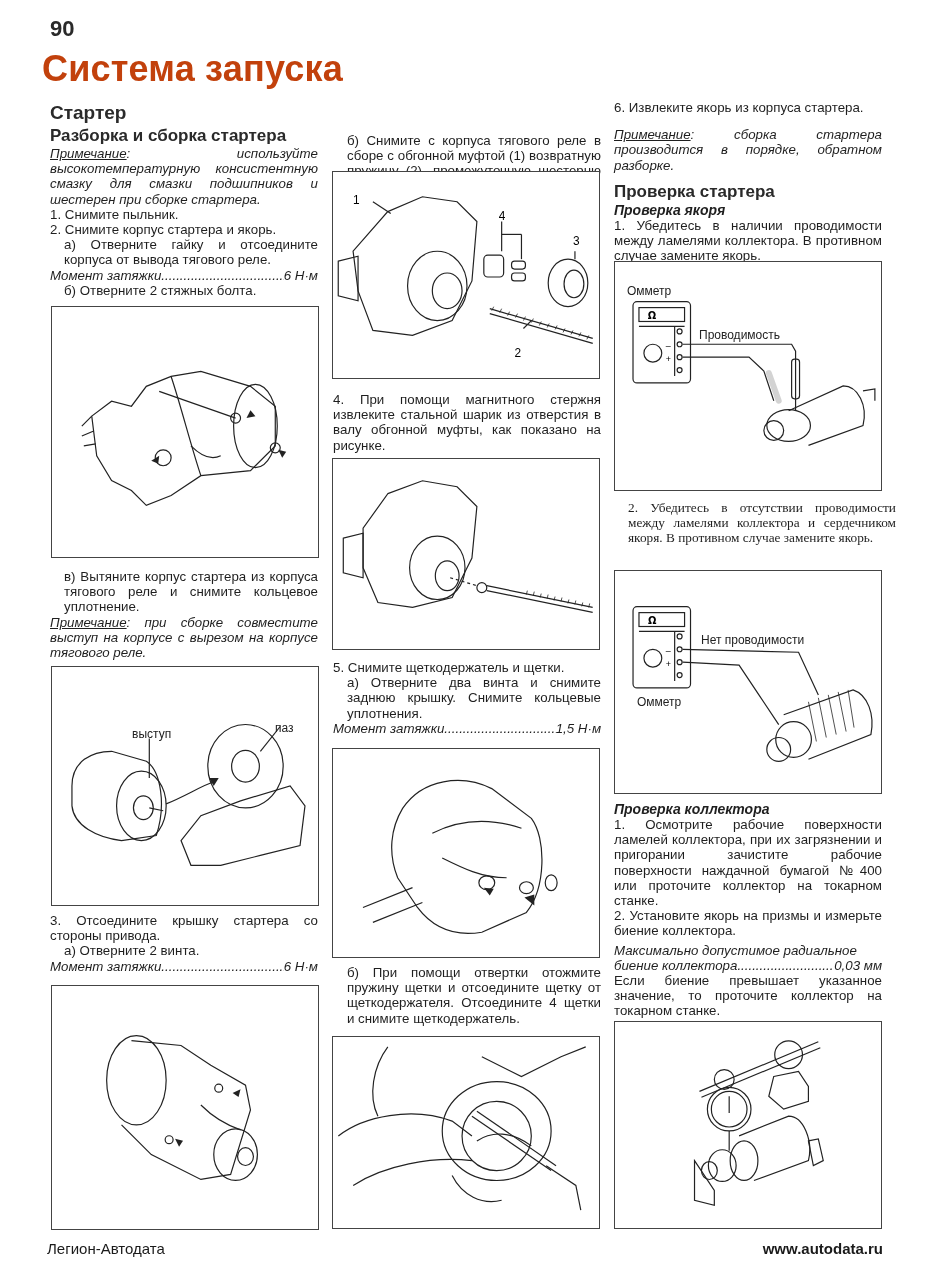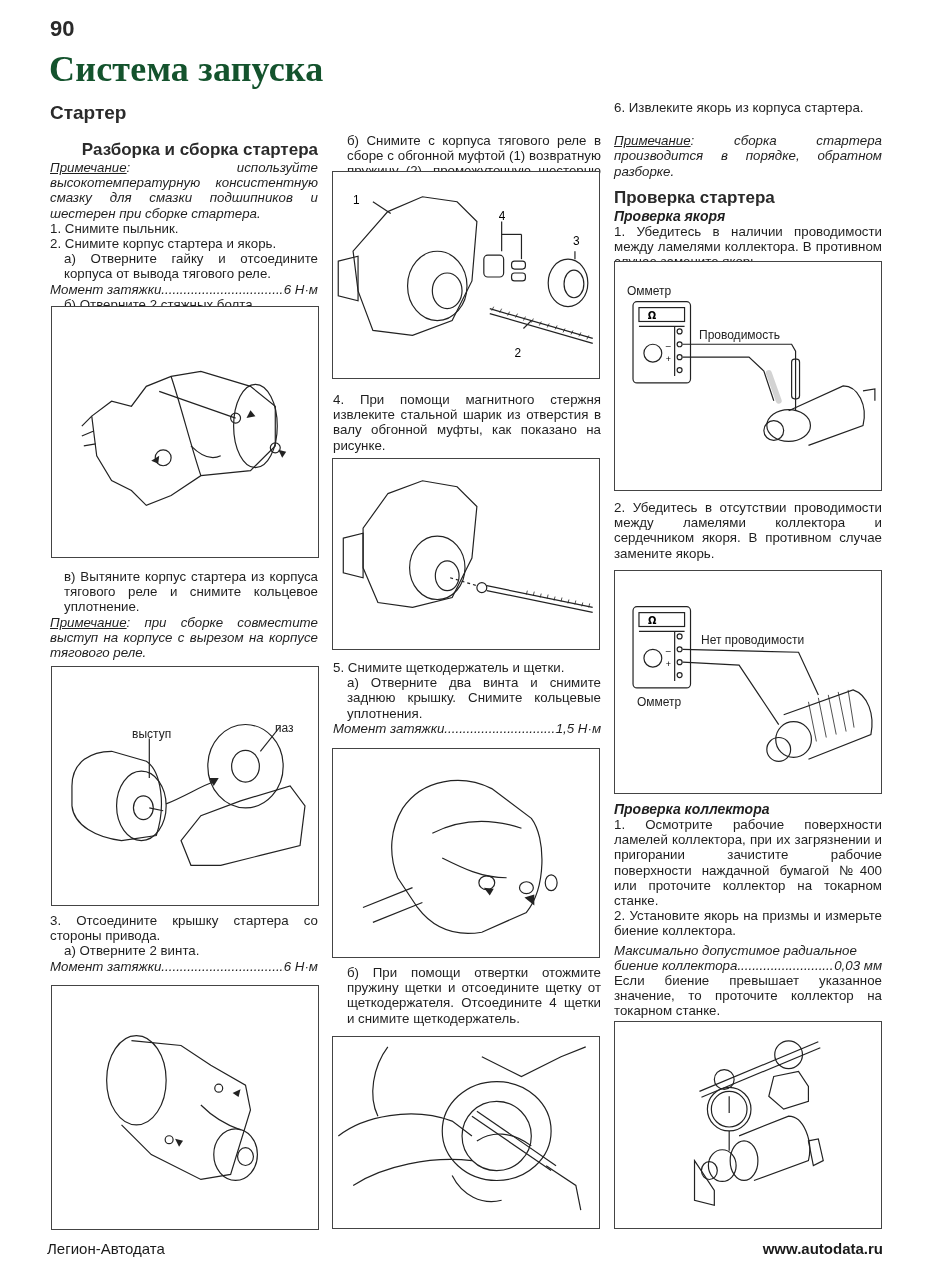--- a/index.html
+++ b/index.html
@@ -1,20 +1,20 @@
 <!DOCTYPE html>
 <html><head>
 <meta charset="utf-8">
 <style>
   html, body { margin:0; padding:0; background:#ffffff; }
   body { width:926px; height:1280px; position:relative; overflow:hidden;
          font-family:"Liberation Sans", "DejaVu Sans", sans-serif; color:#1f1f1f; }
   .abs { position:absolute; }
   .page-num { left:50px; top:6px; font-size:22px; font-weight:bold; color:#2a2a2a;margin-top:10px; }
-  .page-title { left:49px; top:48px; font-size:36px; font-weight:bold; color:#14532d; letter-spacing:0.2px;font-family:Liberation Serif, serif; }
+  .page-title { left:42px; top:48px; font-size:36px; font-weight:bold; color:#c2410c; letter-spacing:0.2px; }
   .col { position:absolute; font-size:13.3px; line-height:15.2px; }
   .col p { margin:0; text-align:justify; }
   .h2 { font-size:19px; font-weight:bold; line-height:22px; margin:0; color:#2a2a2a; }
   .h3 { font-size:17px; font-weight:bold; line-height:20px; margin:0; color:#2a2a2a; }
   .h4 { font-size:14px; font-weight:bold; font-style:italic; line-height:16px; margin:0; }
   .note { font-style:italic; }
   .note-label { text-decoration:underline; font-style:italic; }
   .indent { padding-left:14px; }
   .spec { font-style:italic; display:flex; white-space:nowrap; }
   .spec .dots { flex:1; overflow:hidden; }
@@ -26,21 +26,21 @@
   .footer-right { right:43px; top:1240px; font-size:15px; font-weight:bold; color:#1a1a1a; }
 </style>
 </head>
 <body>
 
 <div class="abs page-num">90</div>
 <div class="abs page-title">Система запуска</div>
 
 <div class="col" style="left:50px; top:102px; width:268px;">
   <div class="h2">Стартер</div>
-  <div class="h3" style="margin-top:16px;text-align:right;">Разборка и сборка стартера</div>
+  <div class="h3" style="margin-top:2px;">Разборка и сборка стартера</div>
   <p class="note"><span class="note-label">Примечание</span><span>: используйте высокотемпературную консистентную смазку для смазки подшипников и шестерен при сборке стартера.</span></p>
   <p>1. Снимите пыльник.</p>
   <p>2. Снимите корпус стартера и якорь.</p>
   <p class="indent">а) Отверните гайку и отсоедините корпуса от вывода тягового реле.</p>
   <div class="spec">
       <span>Момент затяжки</span>
       <span class="dots"></span>
       <span>6 Н·м</span>
     </div>
   <p class="indent">б) Отверните 2 стяжных болта.</p>
@@ -223,21 +223,21 @@
       <path d="M215 130 L245 150 L250 175"></path>
       <path d="M150 20 L190 40 L230 20 L255 10"></path>
       <path d="M55 10 C40 30 35 60 45 80"></path>
       <path d="M120 140 C130 160 150 170 170 165"></path>
     </g>
   </svg>
 </div>
 
 <div class="col" style="left:614px; top:100px; width:268px;">
   <p>6. Извлеките якорь из корпуса стартера.</p>
-  <p class="note" style="margin-top:18px;"><span class="note-label">Примечание</span><span>: сборка стартера производится в порядке, обратном разборке.</span></p>
+  <p class="note" style="margin-top:12px;"><span class="note-label">Примечание</span><span>: сборка стартера производится в порядке, обратном разборке.</span></p>
   <div class="h3" style="margin-top:9px;">Проверка стартера</div>
   <div class="h4">Проверка якоря</div>
   <p>1. Убедитесь в наличии проводимости между ламелями коллектора. В противном случае замените якорь.</p>
 </div>
 
 <div class="fig" style="left:614px; top:261px; width:268px; height:230px;">
   <svg viewBox="0 0 268 230">
     <g fill="none" stroke="#222" stroke-width="1.2">
       <rect x="18" y="40" width="58" height="82" rx="4"></rect>
       <rect x="24" y="46" width="46" height="14"></rect>
@@ -258,21 +258,21 @@
       <path d="M250 130 L262 128 L262 140"></path>
     </g>
     <text x="33" y="57" font-size="10" font-weight="bold" font-family="DejaVu Sans, sans-serif">Ω</text>
     <text x="51" y="88" font-size="9" font-family="Liberation Sans, sans-serif">–</text>
     <text x="51" y="101" font-size="9" font-family="Liberation Sans, sans-serif">+</text>
   </svg>
   <div class="fig-label" style="left:12px; top:22px;">Омметр</div>
   <div class="fig-label" style="left:84px; top:66px;">Проводимость</div>
 </div>
 
-<div class="col" style="left:614px; top:500px; width:268px;">
+<div class="col" style="left:628px; top:500px; width:268px;font-family:Liberation Serif, serif;">
   <p>2. Убедитесь в отсутствии проводимости между ламелями коллектора и сердечником якоря. В противном случае замените якорь.</p>
 </div>
 
 <div class="fig" style="left:614px; top:570px; width:268px; height:224px;">
   <svg viewBox="0 0 268 224">
     <g fill="none" stroke="#222" stroke-width="1.2">
       <rect x="18" y="36" width="58" height="82" rx="4"></rect>
       <rect x="24" y="42" width="46" height="14"></rect>
       <line x1="24" y1="61" x2="70" y2="61"></line>
       <line x1="60" y1="61" x2="60" y2="111"></line>

